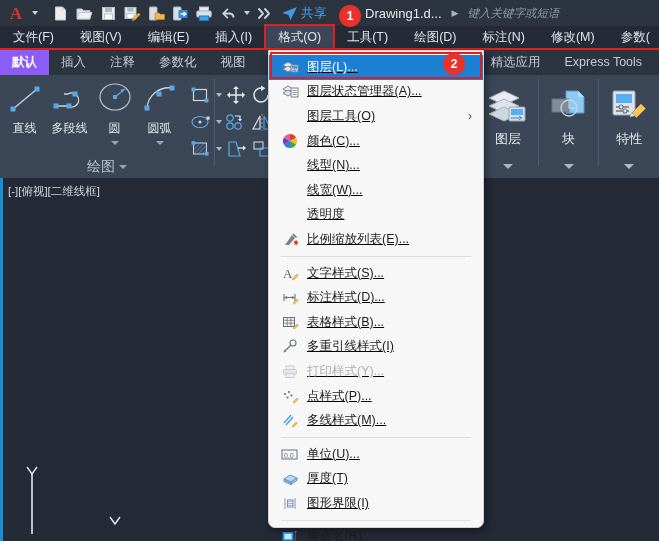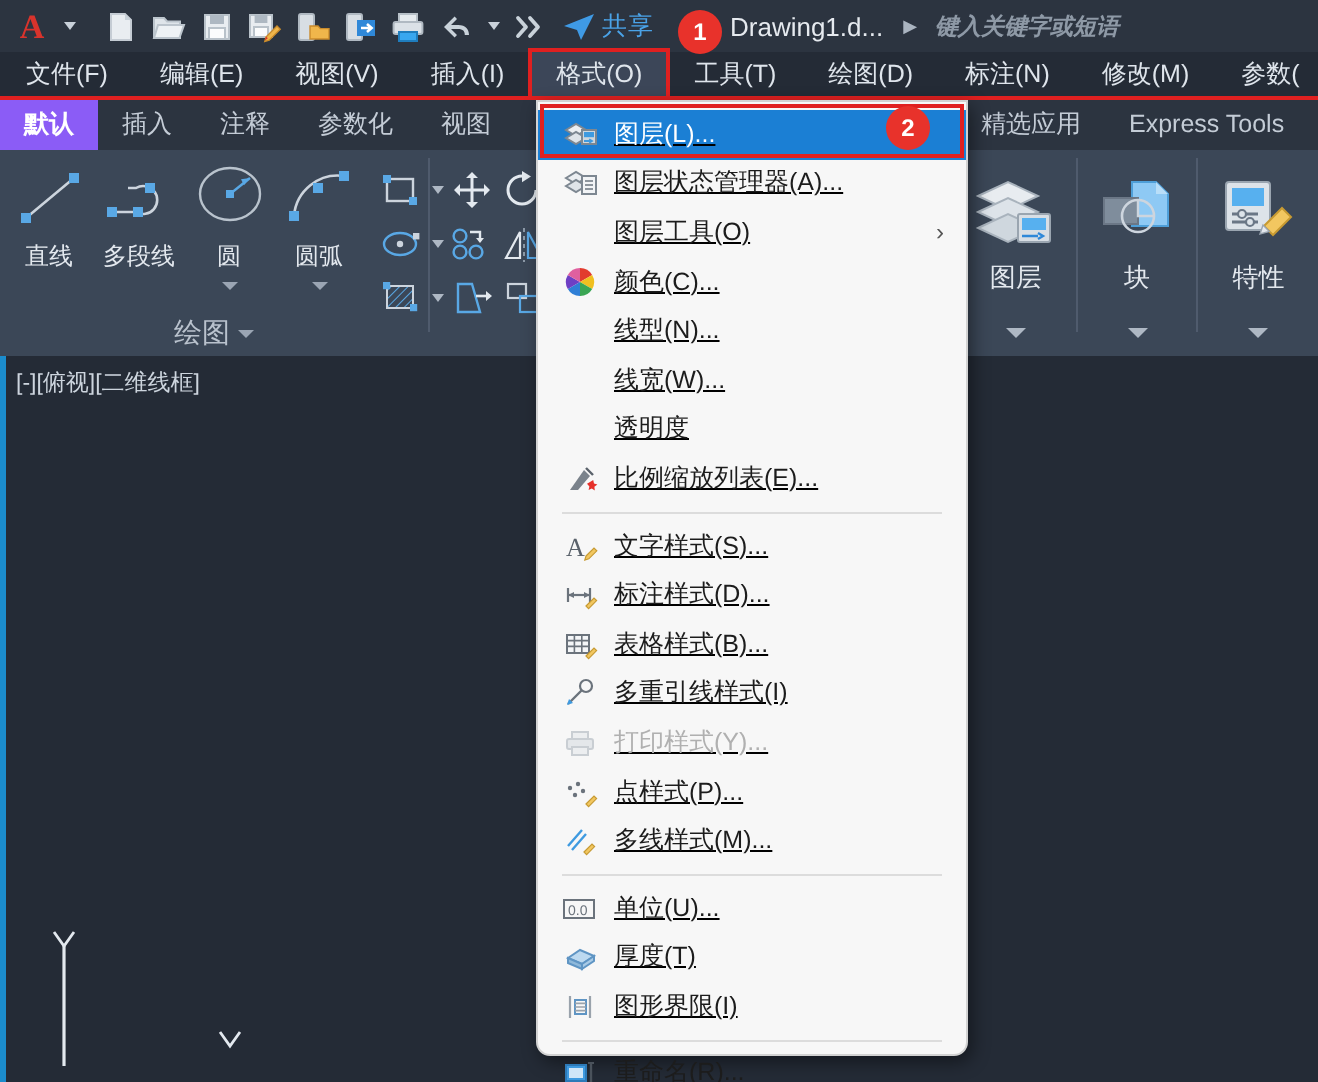--- a/index.html
+++ b/index.html
@@ -35,21 +35,20 @@
     margin-left: 4px; height: 26px;
   }
   .share-label { color: #4aa3e8; font-size: 12.5px; letter-spacing: .5px; }
   .doc-title {
     color: #e6eaef; font-size: 13px; margin-left: 38px; white-space: nowrap;
   }
   .title-arrow { color: #aab4c0; font-size: 9px; margin-left: 10px; }
   .searchbox {
     margin-left: 9px; color: #8e99a6; font-size: 11.5px; font-style: italic;
     white-space: nowrap;
-    font-weight: bold;
   }
 
   
   .menubar {
     position: absolute; left: 0; top: 26px; width: 659px; height: 24px;
     background: #242b36;
     display: flex; align-items: center;
     border-bottom: 2px solid #e02020;
   }
   .menu-item {
@@ -262,22 +261,22 @@
       </div>
     </div>
 
     <div class="doc-title">Drawing1.d...</div>
     <div class="title-arrow">▶</div>
     <div class="searchbox">键入关键字或短语</div>
   </div>
 
   <div class="menubar" id="menubar">
       <div class="menu-item">文件(F)</div>
+      <div class="menu-item">视图(V)</div>
       <div class="menu-item">编辑(E)</div>
-      <div class="menu-item">视图(V)</div>
       <div class="menu-item">插入(I)</div>
       <div class="menu-item active">格式(O)</div>
       <div class="menu-item">工具(T)</div>
       <div class="menu-item">绘图(D)</div>
       <div class="menu-item">标注(N)</div>
       <div class="menu-item">修改(M)</div>
       <div class="menu-item">参数(</div>
     </div>
 
   <div class="ribbon-tabs" id="ribbontabs">

